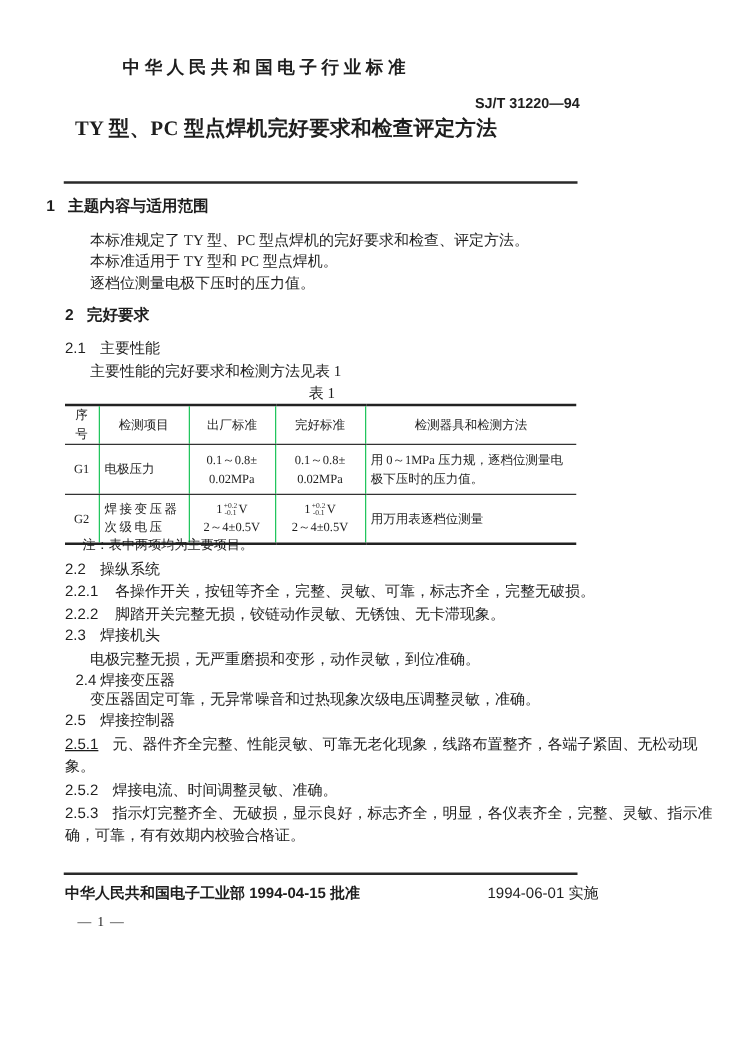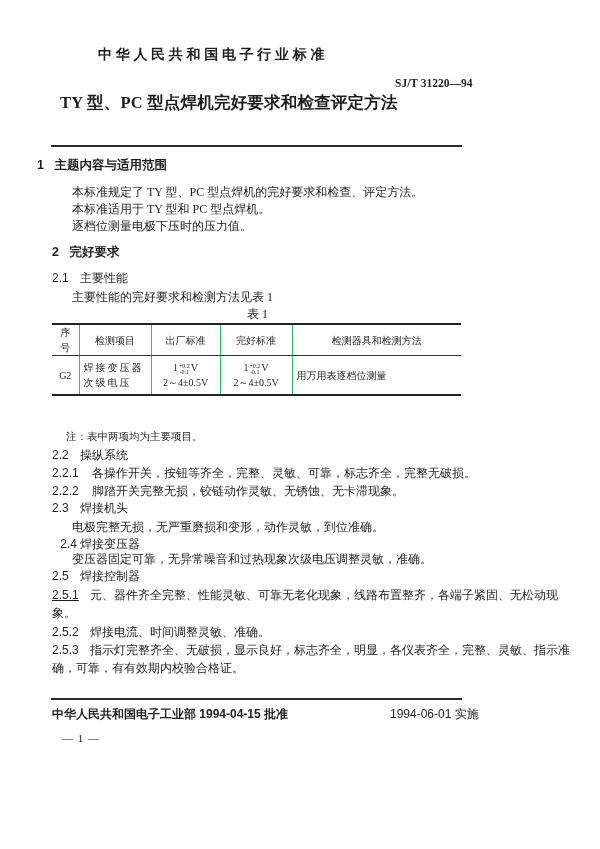--- a/index.html
+++ b/index.html
@@ -1,21 +1,21 @@
 <!DOCTYPE html>
 <html><head>
 <meta charset="utf-8">
 <style>
   html, body { margin: 0; padding: 0; background: #ffffff; }
   body { width: 600px; height: 849px; position: relative; overflow: hidden; color: #1e1e1e;
          font-family: "Liberation Serif", "DejaVu Serif", serif; }
   .abs { position: absolute; white-space: nowrap; line-height: 16px; }
   .sans { font-family: "Liberation Sans", "DejaVu Sans", sans-serif; }
   .org { left: 98px; top: 46px; font-size: 14px; font-weight: bold; letter-spacing: 3.7px; line-height: 18px; }
-  .stdno { left: 395px; top: 75px; font-size: 11.5px; font-weight: bold; font-family: Liberation Serif, serif; }
+  .stdno { left: 380px; top: 75px; font-size: 11.5px; font-weight: bold; }
   .title { left: 60px; top: 93px; font-size: 16.5px; font-weight: bold; line-height: 20px; letter-spacing: 0.2px; }
   .rule { position: absolute; left: 51px; width: 411px; height: 2px; background: #2a2a2a; }
   .h1 { font-size: 12.5px; font-weight: bold; }
   .h1 .num { display: inline-block; width: 14px; }
   .p { font-size: 12px; }
   .num2 { font-family: "Liberation Sans", "DejaVu Sans", sans-serif; font-size: 12px; display: inline-block; }
   .caption { left: 247px; top: 306px; font-size: 12px; }
   table.t1 { position: absolute; left: 52px; top: 323px; width: 409px; border-collapse: collapse;
              font-size: 10px; table-layout: fixed; }
   table.t1 td, table.t1 th { border-top: 1px solid #333; border-bottom: 1px solid #333;
@@ -70,20 +70,33 @@
   <thead>
     <tr>
       <th>序号</th>
       <th>检测项目</th>
       <th>出厂标准</th>
       <th>完好标准</th>
       <th>检测器具和检测方法</th>
     </tr>
   </thead>
   <tbody>
+    <tr class="r1">
+      <td>G1</td>
+      <td>电极压力</td>
+      <td class="c">
+        <div>0.1～0.8±</div>
+        <div>0.02MPa</div>
+      </td>
+      <td class="c">
+        <div>0.1～0.8±</div>
+        <div>0.02MPa</div>
+      </td>
+      <td style="white-space:normal;">用 0～1MPa 压力规，逐档位测量电极下压时的压力值。</td>
+    </tr>
     <tr class="r2">
       <td>G2</td>
       <td style="white-space:normal; letter-spacing:2px;">焊接变压器次级电压</td>
       <td class="c">
         <div><span>1</span><span class="tol">
               <span>+0.2</span>
               <span>-0.1</span>
             </span><span>V</span></div>
         <div>2～4±0.5V</div>
       </td>

